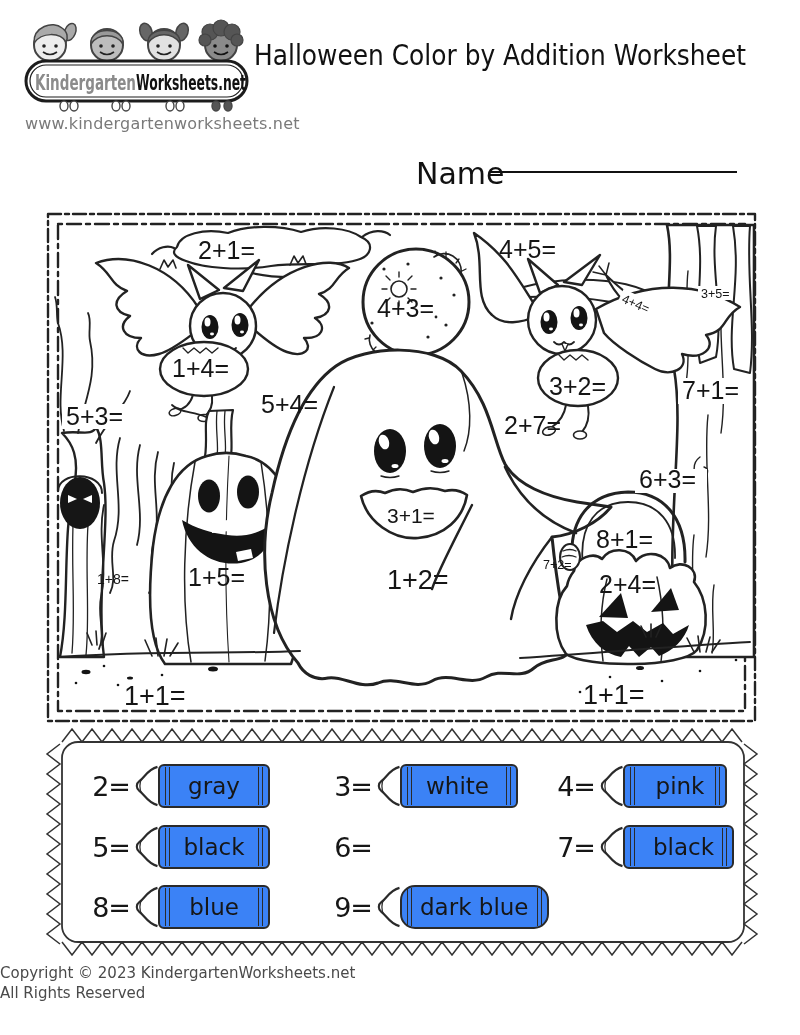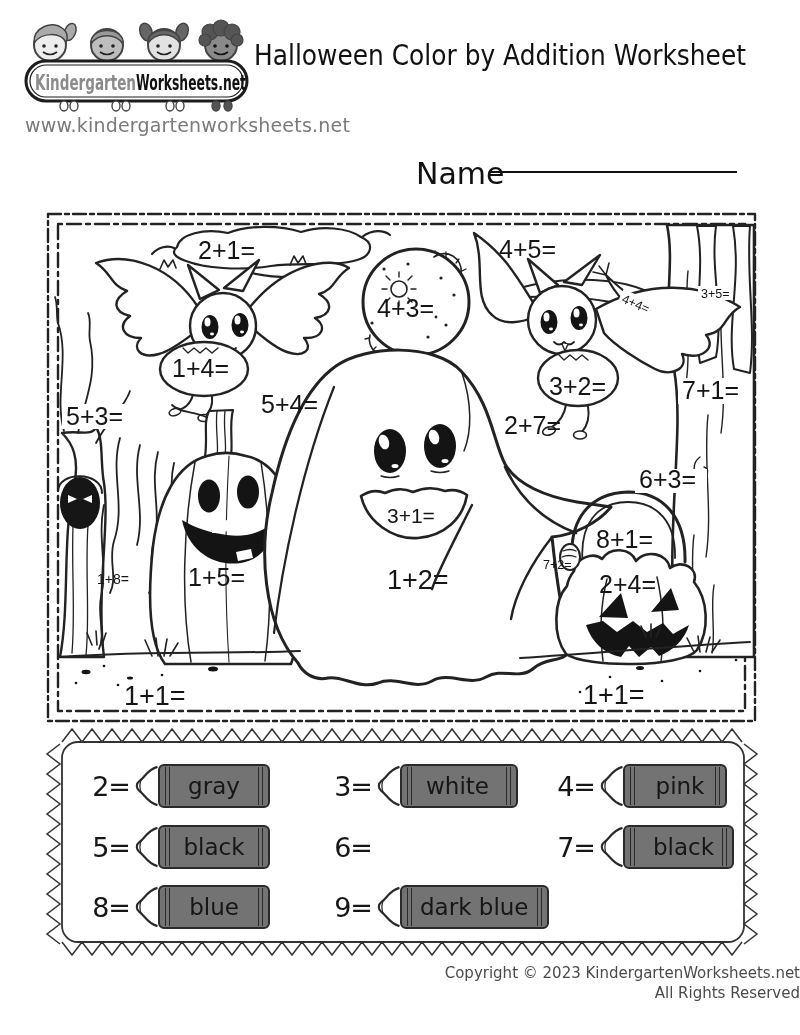--- a/index.html
+++ b/index.html
@@ -8,38 +8,38 @@
   .abs{position:absolute;}
   svg{display:block;}
   .scene path,.scene circle,.scene ellipse,.scene rect{stroke-linecap:round;stroke-linejoin:round;}
   .prob{font-family:"Liberation Sans","DejaVu Sans",sans-serif;font-size:25px;fill:#151515;}
   .prob.lg{font-size:27px;}
   .prob.md{font-size:21px;}
   .prob.sm{font-size:12.5px;}
   .prob.sm2{font-size:14px;}
   .title-svg text{font-family:"DejaVu Sans",sans-serif;fill:#111;}
   .logo-text{font-family:"DejaVu Sans",sans-serif;font-weight:bold;}
-  .url-line{font-size:19px;color:#7a7a7a;letter-spacing:.2px;}
+  .url-line{font-size:16px;color:#7a7a7a;letter-spacing:.2px;}
   .name-label{font-size:30px;color:#111;}
   .name-underline{border-bottom:2.5px solid #111;width:247px;height:0;}
   
   .key-item{position:absolute;display:flex;align-items:center;height:46px;}
   .knum{font-size:27px;width:44px;text-align:right;padding-right:4px;letter-spacing:-1px;color:#161616;}
   .crayon{display:flex;align-items:center;}
   .ctip{width:24px;height:44px;flex:0 0 24px;}
   .cbody{position:relative;box-sizing:border-box;height:44px;border:2.2px solid #2a2a2a;border-radius:6px;
-         display:flex;align-items:center;justify-content:center;background:#737373;padding:0 18px;}
+         display:flex;align-items:center;justify-content:center;background:#3b82f6;padding:0 18px;}
   .cbody::before{content:"";position:absolute;left:5px;top:1px;bottom:1px;width:3px;
          border-left:1.6px solid #2a2a2a;border-right:1.6px solid #2a2a2a;}
   .cbody::after{content:"";position:absolute;right:5px;top:1px;bottom:1px;width:3px;
          border-left:1.6px solid #2a2a2a;border-right:1.6px solid #2a2a2a;}
   .clabel{font-size:23px;color:#161616;white-space:nowrap;}
   .w112 .cbody{min-width:112px;} .w118 .cbody{min-width:118px;padding-left:15px;}
-  .w104 .cbody{min-width:104px;padding-left:28px;} .w140 .cbody{min-width:140px;}
-  .footer{position:absolute;left:0;top:964px;width:800px;text-align:right;color:#4a4a4a;
+  .w104 .cbody{min-width:104px;padding-left:28px;} .w140 .cbody{min-width:140px;border-radius:15px;}
+  .footer{position:absolute;left:0;top:964px;width:800px;text-align:left;color:#4a4a4a;
           font-size:15px;line-height:1.3;}
 </style>
 </head>
 <body>
 
 <div class="page">
 
   <svg class="abs" style="left:12px;top:18px;" width="245" height="100" viewBox="0 0 245 100">
 
     <g>

